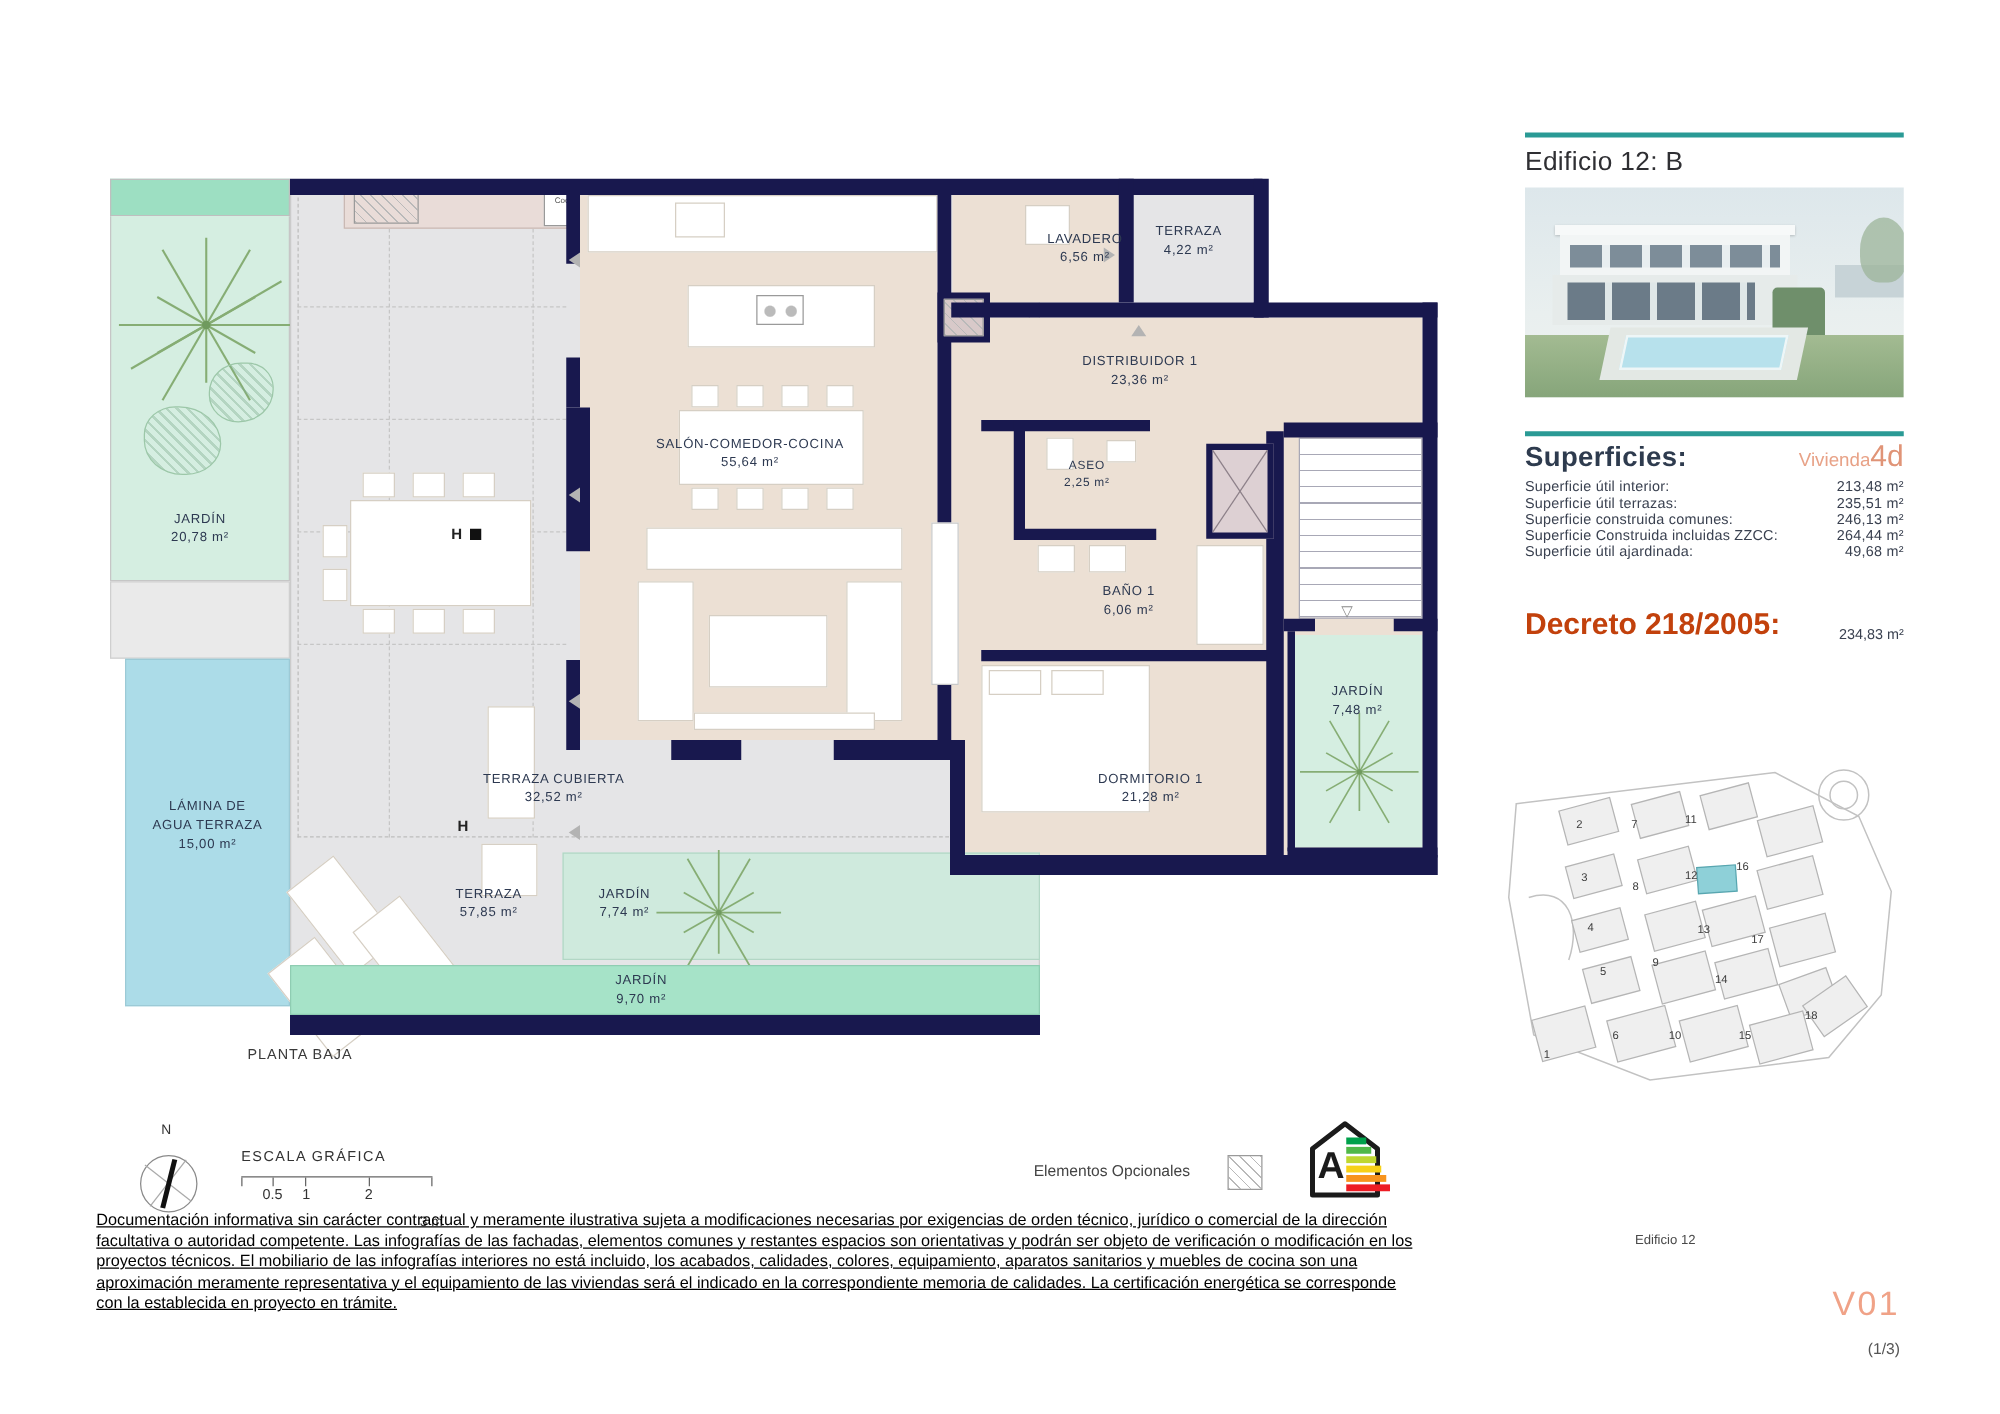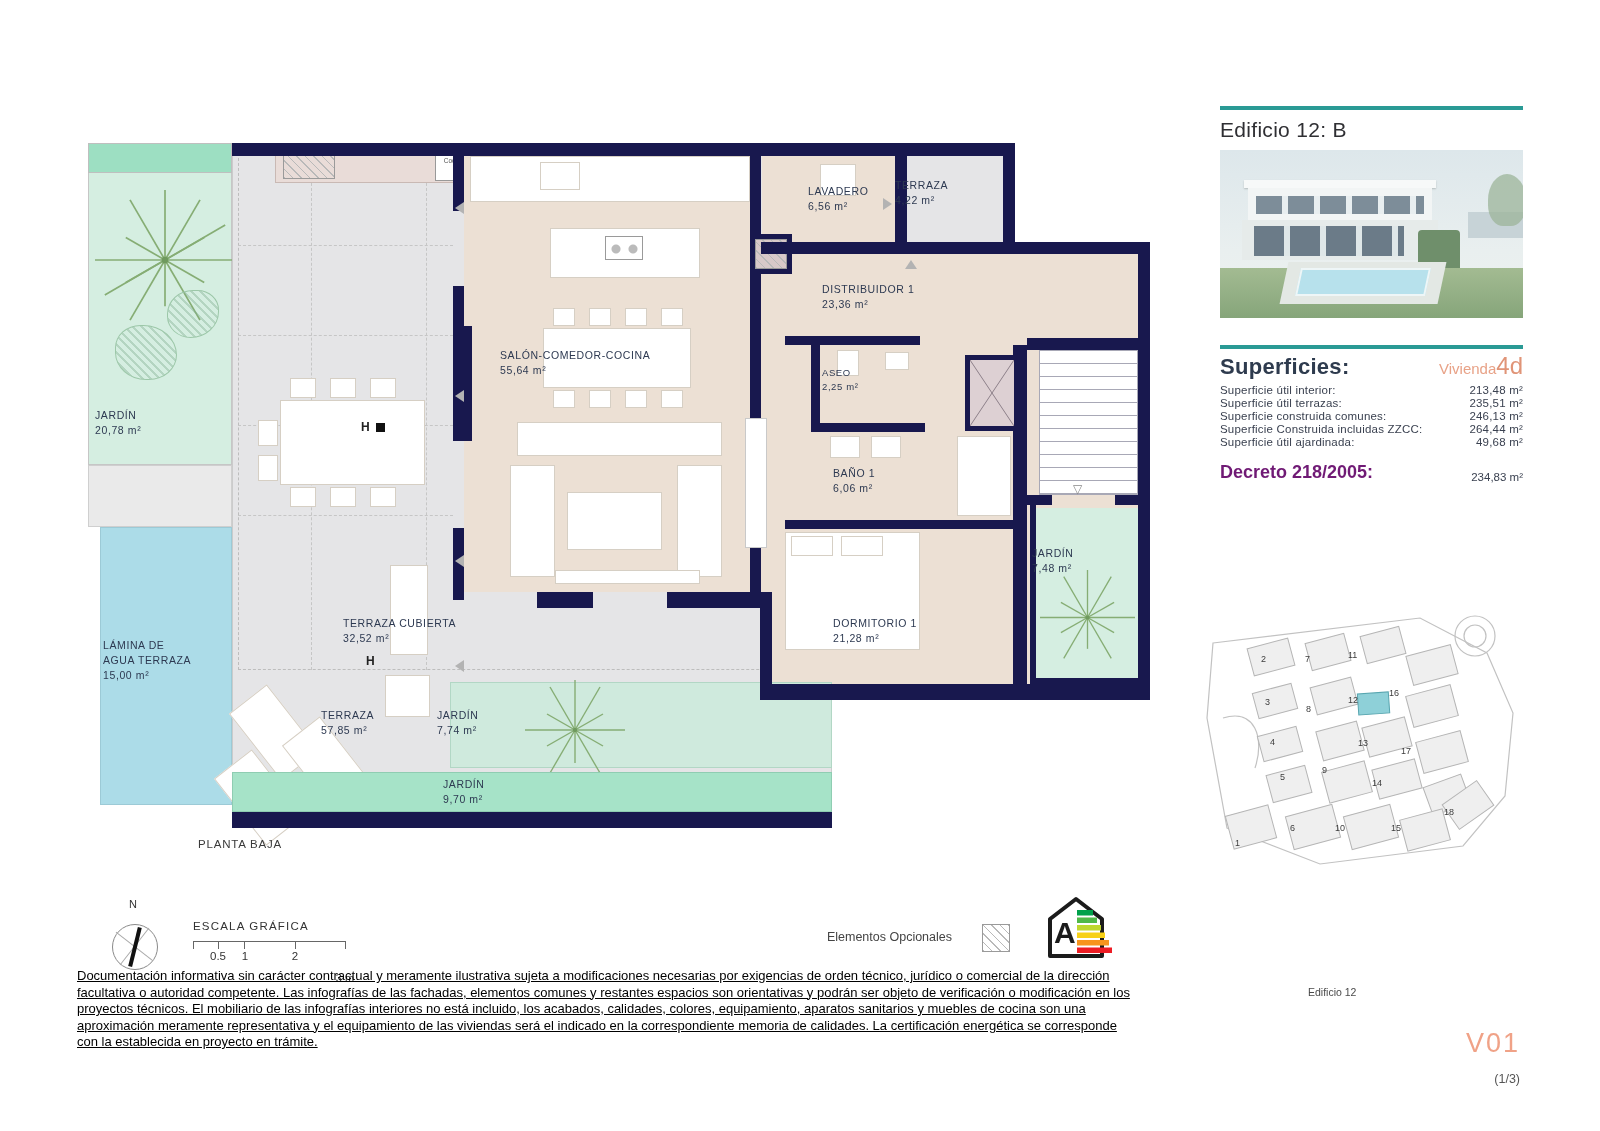--- a/index.html
+++ b/index.html
@@ -2,21 +2,21 @@
 <html><head>
 <meta charset="utf-8">
 <style>
   html,body{margin:0;padding:0;background:#fff;font-family:"Liberation Sans",sans-serif;}
   .page{position:relative;width:1600px;height:1131px;background:#fff;overflow:hidden;}
   .abs{position:absolute;box-sizing:border-box;}
   
   .plan{position:absolute;left:85px;top:140px;width:1070px;height:700px;}
   .w{position:absolute;background:#18184e;box-sizing:border-box;}
   .f{position:absolute;background:#fff;border:1px solid #d6cfc4;box-sizing:border-box;}
-  .lbl{position:absolute;color:#2d3951;font-size:10.5px;letter-spacing:.6px;line-height:1.45;}
+  .lbl{position:absolute;text-align:center;color:#2d3951;font-size:10.5px;letter-spacing:.6px;line-height:1.45;}
   .lbl span{display:block;white-space:nowrap;}
   .lbl.small{font-size:9.5px;}
   .dash{position:absolute;border:1px dashed #bdbdbd;box-sizing:border-box;}
   .dl-h{position:absolute;border-top:1px dashed #c6c6c6;}
   .dl-v{position:absolute;border-left:1px dashed #c6c6c6;}
   .tri-l{position:absolute;width:0;height:0;border:6px solid transparent;border-left:0;border-right:9px solid #b3b3b3;}
   .tri-r{position:absolute;width:0;height:0;border:6px solid transparent;border-right:0;border-left:9px solid #b3b3b3;}
   .tri-u{position:absolute;width:0;height:0;border:6px solid transparent;border-top:0;border-bottom:9px solid #b3b3b3;}
   .stairs{position:absolute;background:repeating-linear-gradient(to bottom,#fff 0 12px,#a8a8b6 12px 13px);border:1px solid #a8a8b6;box-sizing:border-box;}
   .hatchbox{background:repeating-linear-gradient(45deg,#b9b9b9 0 1px,transparent 1px 6px);border:1px solid #9a9a9a;}
@@ -313,21 +313,21 @@
     <div class="srow">
         <span>Superficie Construida incluidas ZZCC:</span>
         <span class="v">264,44 m²</span>
       </div>
     <div class="srow">
         <span>Superficie útil ajardinada:</span>
         <span class="v">49,68 m²</span>
       </div>
   </div>
   <div class="abs" style="left:1220px;top:462px;width:303px;display:flex;justify-content:space-between;align-items:flex-end;">
-    <span style="font-size:18px;color:#701a75;font-weight:bold;">Decreto 218/2005:</span>
+    <span style="font-size:24px;color:#c2410c;font-weight:bold;margin-top:24px;">Decreto 218/2005:</span>
     <span style="font-size:11.5px;color:#3a4150;">234,83 m²</span>
   </div>
 
   <div class="abs" style="left:1195px;top:598px;width:330px;height:278px;">
     <svg width="330" height="278">
       <g fill="none" stroke="#c2c2c2" stroke-width="1.2">
         <path d="M18,45 L225,20 L292,55 L318,115 L310,198 L268,248 L125,266 L32,230 L12,120 Z"></path>
         <circle cx="280" cy="38" r="20"></circle>
         <circle cx="280" cy="38" r="11"></circle>
         <path d="M28,120 C60,110 70,140 60,170"></path>

